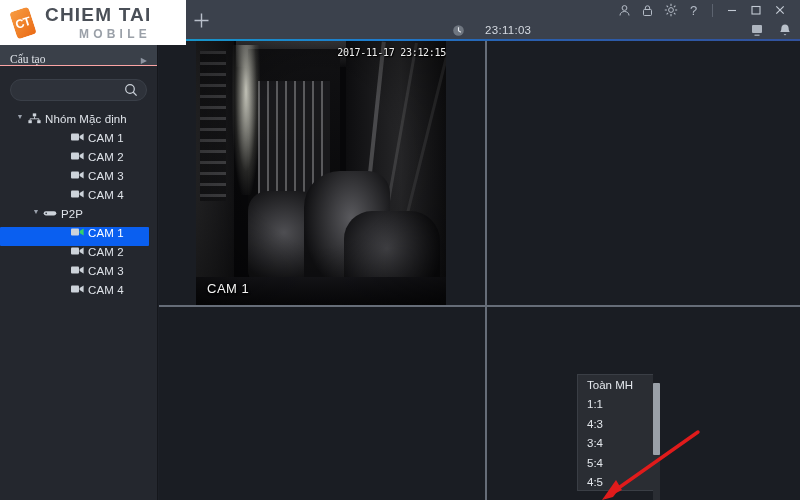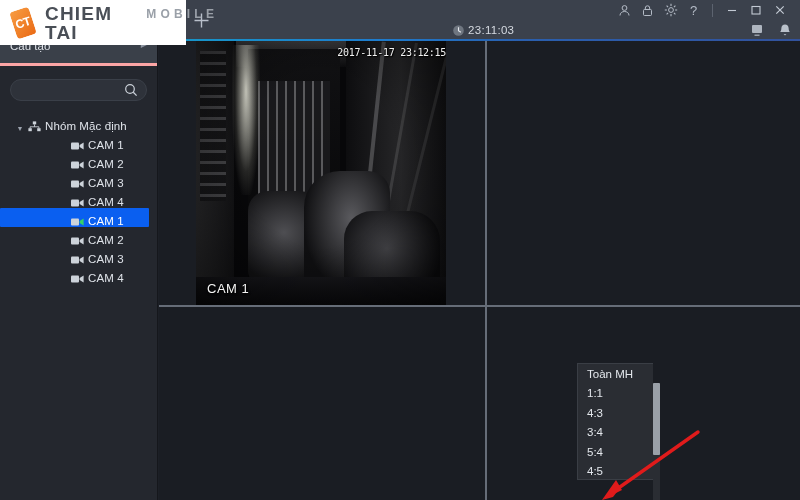--- a/index.html
+++ b/index.html
@@ -42,40 +42,41 @@
   .tb-row{ display:flex; align-items:center; height:20px; }
   .tb-icon{
     width:23px; height:18px; display:flex; align-items:center; justify-content:center;
     color:#b5bcc7; cursor:pointer;
   }
   .tb-sep{ width:1px; height:13px; background:#5c636f; margin:0 7px; }
   .win-btn{
     width:24px; height:18px; display:flex; align-items:center; justify-content:center;
     color:#c3cad4; cursor:pointer;
   }
-  #clock-row{ display:flex; align-items:center; gap:3px; padding-right:2px; }
+  #clock-row{ display:flex; align-items:center; gap:20px; padding-right:2px; }
   #clock-text{ font-size:11.5px; color:#d5dae1; letter-spacing:.3px; }
   #tray-row{ display:flex; align-items:center; gap:14px; }
 
   
   #accentline{
     position:absolute; left:180px; top:39px; width:620px; height:2px;
     background:linear-gradient(to right,#1796c9 0%,#1e7ccd 32%,#2a5fae 55%,#32529c 100%);
   }
 
   
   #sidebar{
     position:absolute; left:0; top:40px; width:158px; height:460px;
     background:#24272e;
     border-right:1px solid #15171c;
   }
   #sidebar-header{
     height:26px; background:#3a4049;
-    display:flex; align-items:flex-start; padding:0 10px;
-    border-bottom:3px solid #fca5a5;
+    display:flex; align-items:flex-end; padding:0 10px;
+    border-bottom:1px solid #fca5a5;
+    font-family:Liberation Serif, serif;
   }
   #sidebar-header-label{ font-size:11.5px; color:#dfe3e9; }
   #sidebar-header-arrow{ margin-left:auto; color:#8d94a0; font-size:8px; }
 
   #search-wrap{ padding:13px 10px 9px 10px; }
   #search-box{
     position:relative; height:22px; background:#2e323a;
     border:1px solid #3a3f48; border-radius:11px;
     display:flex; align-items:center;
   }
@@ -86,21 +87,21 @@
   }
   #search-input::placeholder{ color:#6a707a; }
   #search-icon{
     position:absolute; right:7px; top:2px;
     width:16px; height:16px; display:flex; align-items:center; justify-content:center;
     color:#cbd1d9; cursor:pointer;
   }
 
   
   #tree{ padding-top:3px; font-size:11.5px; }
-  .node{ display:flex; align-items:flex-end; height:19px; cursor:pointer; white-space:nowrap; }
+  .node{ display:flex; align-items:flex-start; height:19px; cursor:pointer; white-space:nowrap; }
   .caret{
     width:12px; flex:0 0 12px; display:flex; align-items:center; justify-content:center;
     color:#9aa1ac; font-size:7px;
   }
   .node-icon{
     width:16px; flex:0 0 16px; display:flex; align-items:center; justify-content:center;
     margin-right:3px;
   }
   .node-label{ color:#dfe3e9; letter-spacing:.1px; }
   .lvl0{ padding-left:14px; }
@@ -166,21 +167,21 @@
     text-shadow:0 0 2px #000,1px 1px 1px #000;
   }
   #video-camlabel{
     position:absolute; left:11px; bottom:9px; z-index:5;
     font-size:13px; color:#f4f4f4; letter-spacing:.5px;
     text-shadow:0 0 3px #000,1px 1px 2px #000;
   }
 
   
   #aspect-menu{
-    position:absolute; left:577px; top:363px; width:76px; height:117px;
+    position:absolute; left:577px; top:374px; width:76px; height:117px;
     background:#2a2d33; border:1px solid #3a3e45; border-right:0;
   }
   .aspect-item{
     height:19.5px; display:flex; align-items:center;
     padding-left:9px; font-size:11.5px; color:#e3e7ec; cursor:pointer;
   }
   #aspect-scrolltrack{
     position:absolute; left:653px; top:383px; width:7px; height:117px;
     background:#2a2d33;
   }
@@ -205,21 +206,21 @@
   #wm-phone-body{
     position:absolute; left:5px; top:1px; width:24px; height:32px;
     background:linear-gradient(145deg,#f79c42,#ea6a15);
     border-radius:6px; border:2px solid #ffffff;
   }
   #wm-ct{
     position:absolute; left:0; top:0; width:34px; height:34px;
     display:flex; align-items:center; justify-content:center;
     color:#ffffff; font-size:12px; font-weight:bold; letter-spacing:-.5px;
   }
-  #wm-text{ display:flex; flex-direction:row; justify-content:flex-end; }
+  #wm-text{ display:flex; flex-direction:column; justify-content:flex-end; }
   #wm-title{
     font-size:19px; font-weight:bold; color:#4a4f57; letter-spacing:1.2px; line-height:1;
   }
   #wm-sub{
     font-size:12px; font-weight:bold; color:#9aa0a8; letter-spacing:4.2px;
     margin-top:3px; padding-left:34px;
   }
 </style>
 </head>
 <body>
@@ -372,20 +373,30 @@
       </div>
       <div class="node lvl2">
         <span class="caret"></span>
         <span class="node-icon">
           <svg width="13" height="10" viewBox="0 0 13 10">
   <rect x="0" y="1.5" width="8" height="7" rx="1" fill="#cdd3da"></rect>
   <path d="M8.6 4 L12.6 1.6 L12.6 8.4 L8.6 6 Z" fill="#cdd3da"></path>
 </svg>
         </span>
         <span class="node-label">CAM 4</span>
+      </div>
+      <div class="node lvl1">
+        <span class="caret">▼</span>
+        <span class="node-icon">
+          <svg width="14" height="10" viewBox="0 0 14 10">
+  <rect x="0.7" y="3.2" width="12.6" height="4.2" rx="2.1" fill="#cdd3da"></rect>
+  <circle cx="3.2" cy="5.3" r="0.9" fill="#3a3f47"></circle>
+</svg>
+        </span>
+        <span class="node-label">P2P</span>
       </div>
       <div class="node lvl2 selected">
         <span class="caret"></span>
         <span class="node-icon">
           <svg width="13" height="10" viewBox="0 0 13 10">
   <rect x="0" y="1.5" width="8" height="7" rx="1" fill="#cdd3da"></rect>
   <path d="M8.6 4 L12.6 1.6 L12.6 8.4 L8.6 6 Z" fill="#35d06a"></path>
 </svg>
         </span>
         <span class="node-label">CAM 1</span>

